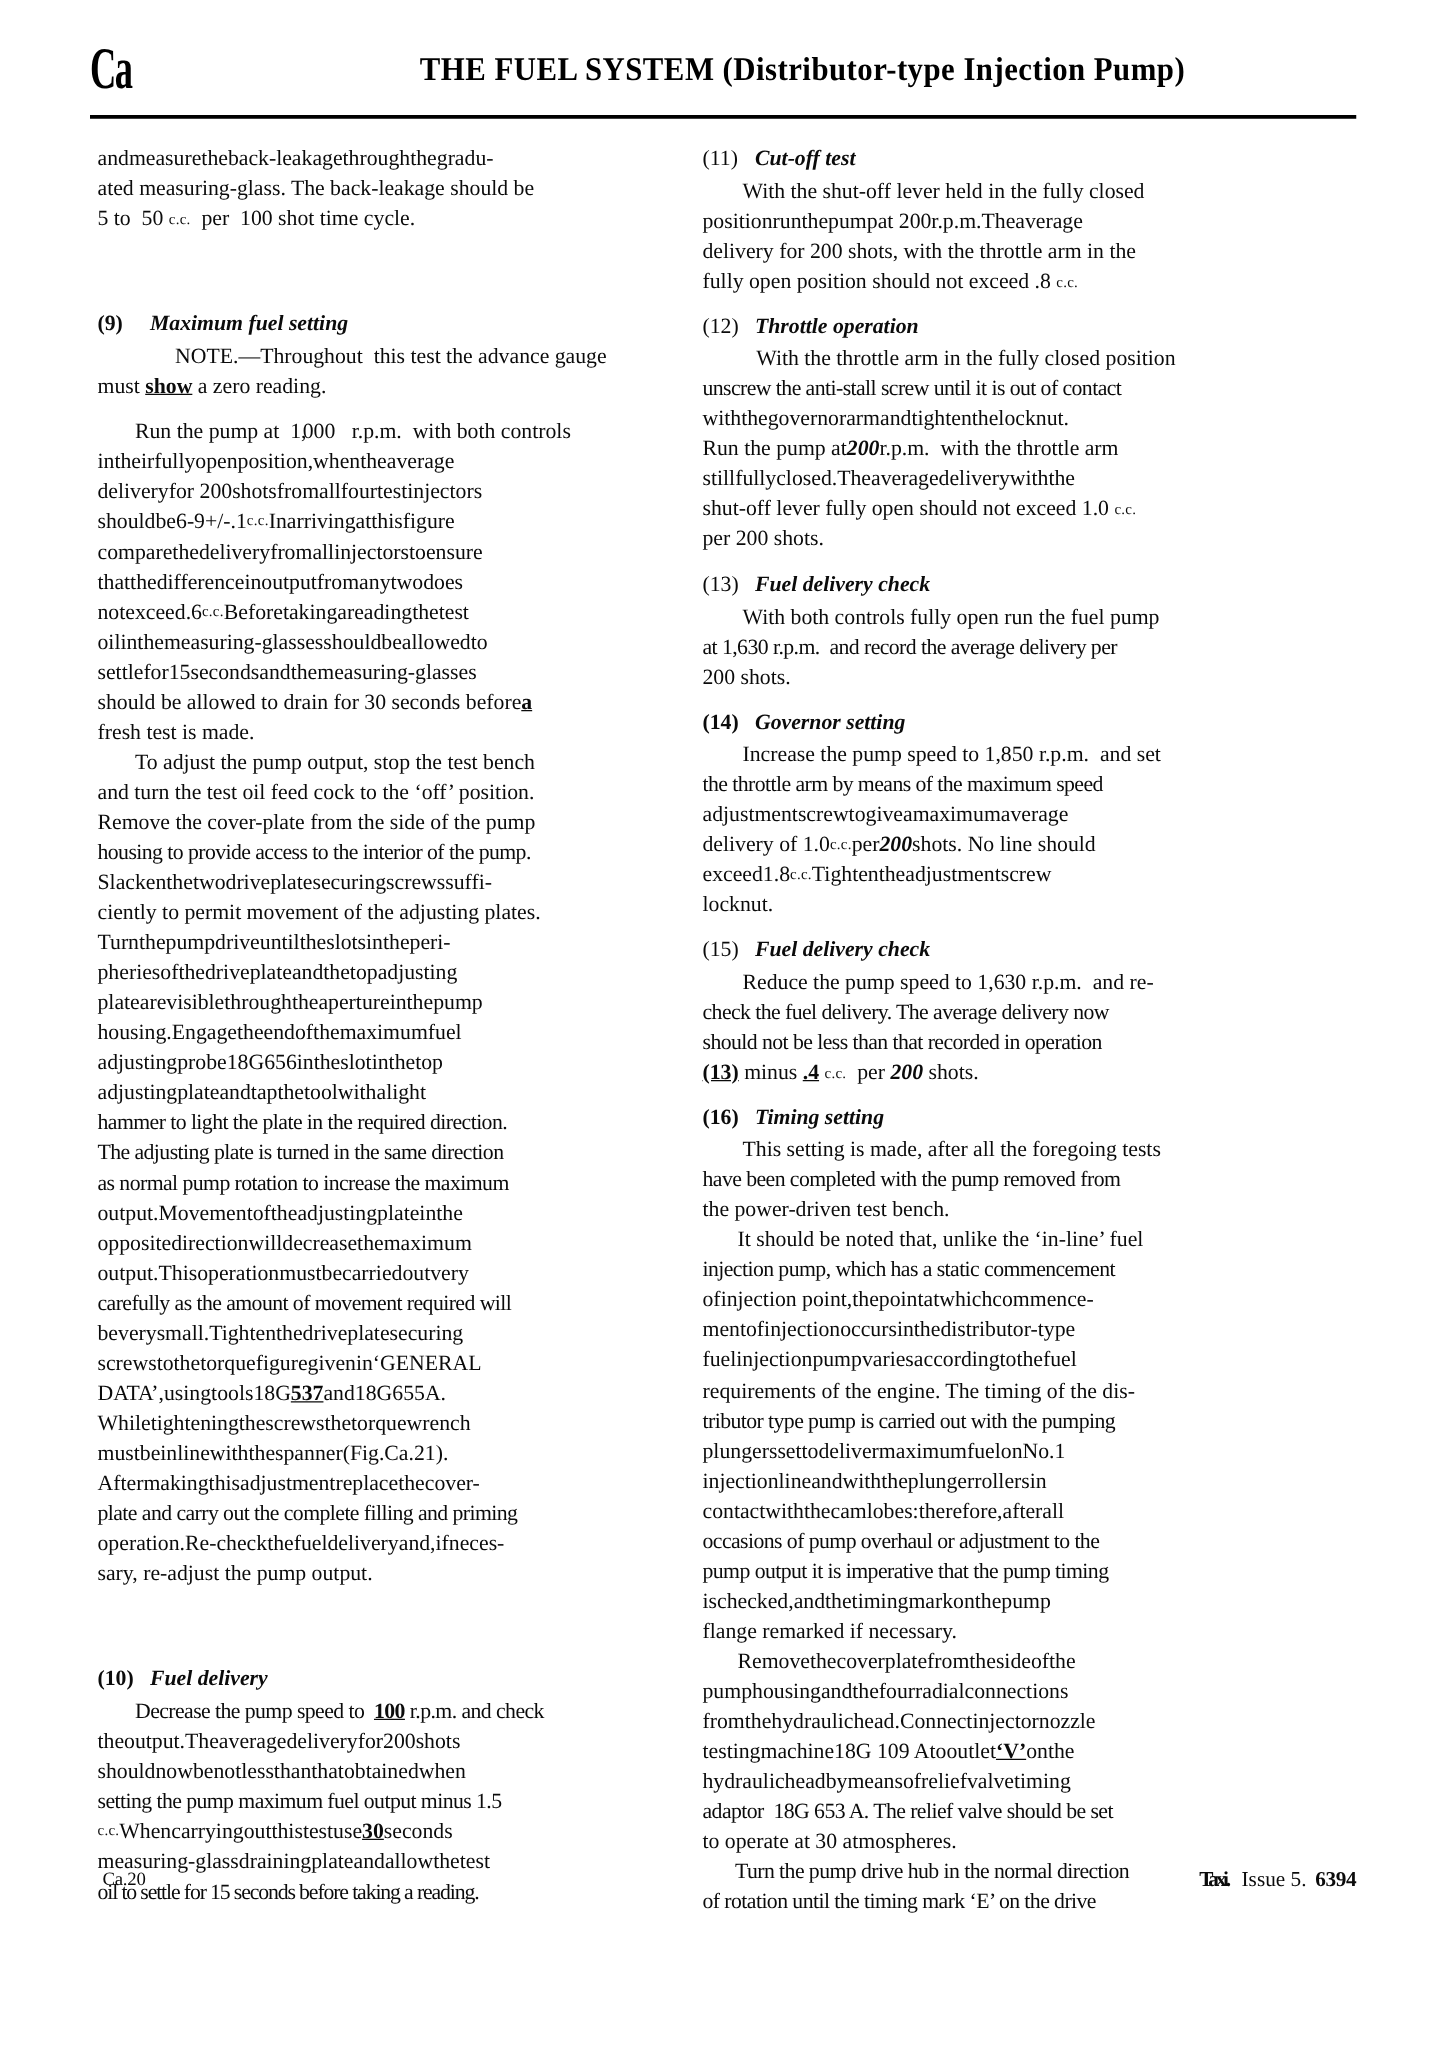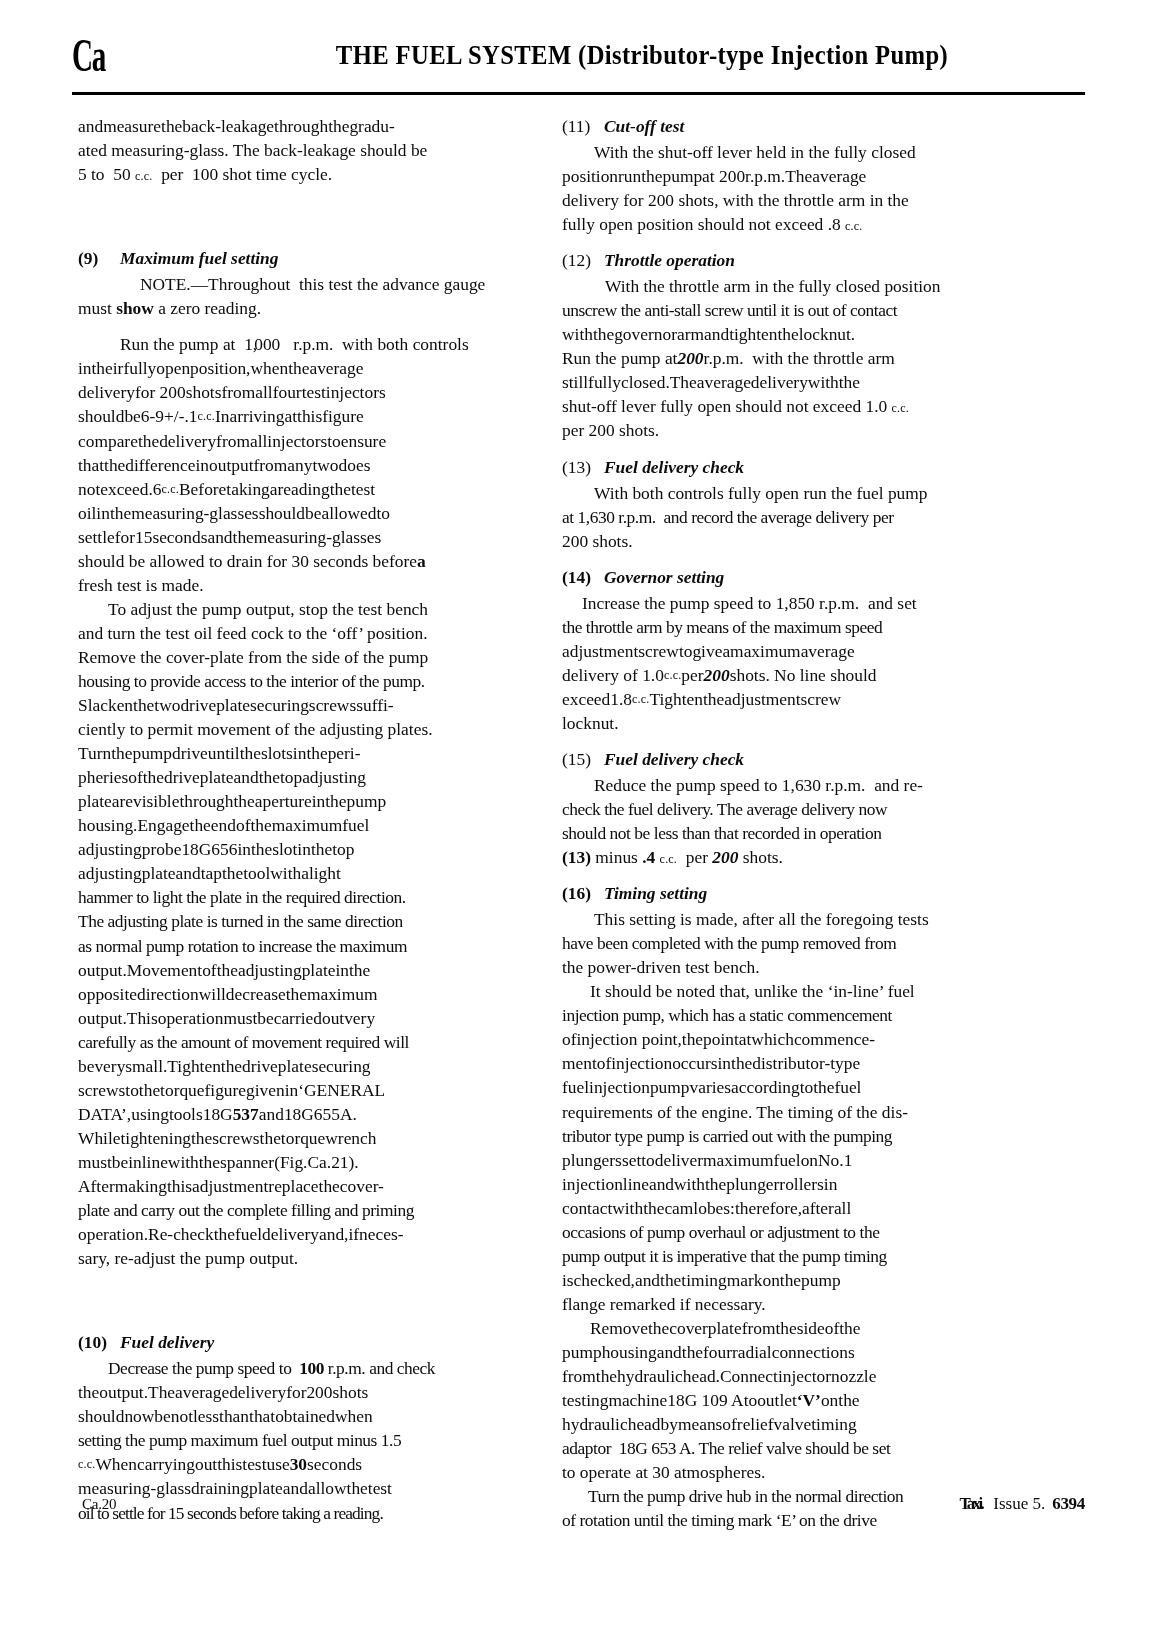--- a/index.html
+++ b/index.html
@@ -112,21 +112,21 @@
     font-weight: bold;
     font-style: italic;
   }
 
   
   .cc {
     font-size: 12px;
     letter-spacing: 0.2px;
     vertical-align: 0.5px;
   }
-  .b  { font-weight: bold; }
+  .b  { font-weight: bold; text-decoration: underline; }
   .bi { font-weight: bold; font-style: italic; }
   .tight { letter-spacing: -0.45px; }
   .tight2 { letter-spacing: -0.9px; }
 
   
   .footer-left {
     position: absolute;
     left: 82px;
     top: 1496px;
     font-size: 15px;
@@ -185,21 +185,21 @@
       <span class="opn"><span class="num">(9)</span><span class="ttl">Maximum fuel setting</span></span>
 
       <div class="hang">
         <span class="ln" style="margin-left:20px">NOTE.—Throughout&nbsp; this test the advance gauge</span>
         <span class="ln" style="margin-left:-42px">must <span class="b">show</span> a zero reading.</span>
       </div>
 
       <div class="blank-half"></div>
 
       <div>
-        <span class="ln" style="margin-left:42px">Run the pump at&nbsp; 1<span style="letter-spacing:-3px">,</span>000&nbsp;&nbsp; r.p.m.&nbsp; with both controls</span>
+        <span class="ln" style="margin-left:30px">Run the pump at&nbsp; 1<span style="letter-spacing:-3px">,</span>000&nbsp;&nbsp; r.p.m.&nbsp; with both controls</span>
         <span class="ln just">
             <span>in</span>
             <span>their</span>
             <span>fully</span>
             <span>open</span>
             <span>position,</span>
             <span>when</span>
             <span>the</span>
             <span>average</span>
           </span>
@@ -595,21 +595,21 @@
         <span class="ln tight">at 1,630 r.p.m.&nbsp; and record the average delivery per</span>
         <span class="ln">200 shots.</span>
       </div>
     </div>
 
     <div class="blank-half"></div>
 
     <div>
       <span class="opn"><span class="num">(14)</span><span class="ttl">Governor setting</span></span>
       <div>
-        <span class="ln" style="margin-left:20px">Increase the pump speed to 1,850 r.p.m.&nbsp; and set</span>
+        <span class="ln" style="margin-left:32px">Increase the pump speed to 1,850 r.p.m.&nbsp; and set</span>
         <span class="ln tight">the throttle arm by means of the maximum speed</span>
         <span class="ln just">
             <span>adjustment</span>
             <span>screw</span>
             <span>to</span>
             <span>give</span>
             <span>a</span>
             <span>maximum</span>
             <span>average</span>
           </span>

